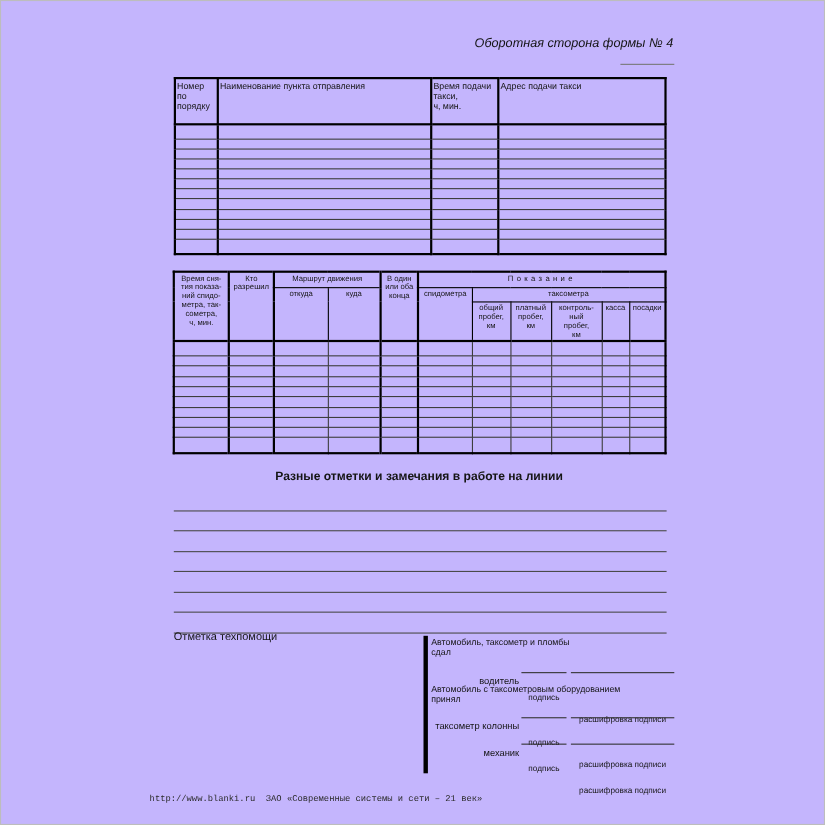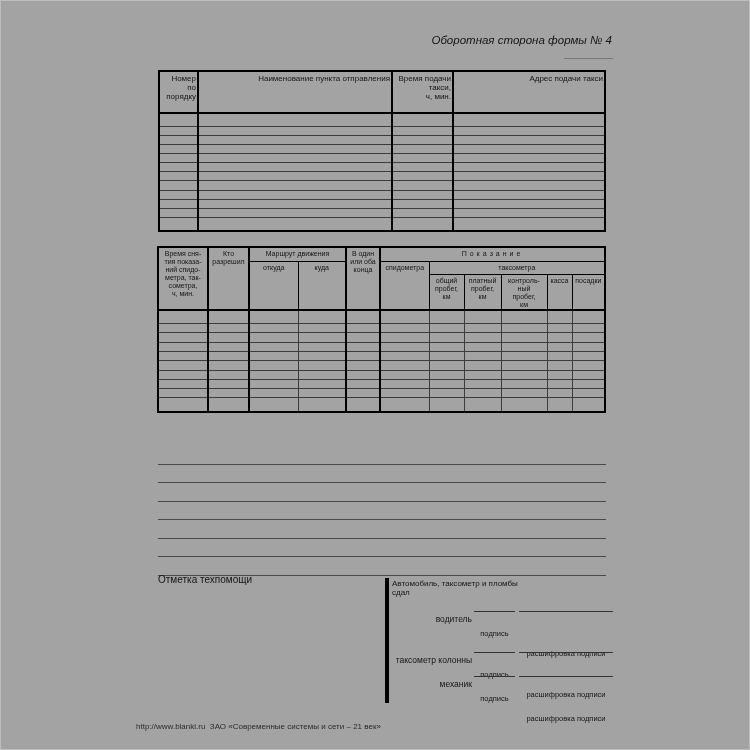--- a/index.html
+++ b/index.html
@@ -1,32 +1,32 @@
 <!DOCTYPE html>
 <html><head>
 <meta charset="utf-8">
 <style>
   html,body { margin:0; padding:0; background:#fff; }
   .page {
     position:relative; width:750px; height:750px; box-sizing:border-box;
-    background:#a3a3a3; border:1px solid #bdbdbd;
+    background:#c4b5fd; border:1px solid #bdbdbd;
     font-family:"Liberation Sans", sans-serif; color:#151515;
     overflow:hidden;
   }
   .side-note { position:absolute; top:33px; right:137px; font-style:italic; font-size:11.5px; white-space:nowrap; }
   .side-note-rule { position:absolute; top:57px; left:563px; width:49px; height:1px; background:#787878; }
 
   .t1-title { position:absolute; top:54px; left:157px; width:446px; text-align:center; font-weight:bold; font-size:11px; }
 
   table { border-collapse:collapse; table-layout:fixed; }
   .t1 { position:absolute; top:69px; left:157px; width:446px; height:162px; }
   .t1 thead tr { height:34px; }
   .t1 th {
     border:2px solid #000; font-weight:normal; font-size:8px; line-height:9px;
-    text-align:right; vertical-align:top; padding:2px 1px 11px; white-space:pre-line;
+    text-align:left; vertical-align:top; padding:2px 1px 11px; white-space:pre-line;
   }
   .t1 td { border:1px solid #3d3d3d; border-left:2px solid #000; border-right:2px solid #000; padding:0; }
   .t1 tbody tr:first-child td { border-top:2px solid #000; }
   .t1 tbody tr:last-child td { border-bottom:2px solid #000; }
 
   .t2 { position:absolute; top:245px; left:156px; width:447px; height:167px; border:2px solid #000; }
   .t2 thead tr:nth-child(1) { height:14px; }
   .t2 thead tr:nth-child(2) { height:13px; }
   .t2 thead tr:nth-child(3) { height:32px; }
   .t2 th {
@@ -52,21 +52,21 @@
   .ho-t1 { top:579px; }
   .ho-t2 { top:622px; }
 
   .sig-row { position:absolute; left:0; width:750px; height:26px; }
   .sig-role { position:absolute; right:279px; top:13px; font-size:8.5px; font-weight:normal; white-space:nowrap; }
   .sig-line-a { position:absolute; left:473px; top:10px; width:41px; height:0; border-bottom:1px solid #333; }
   .sig-line-b { position:absolute; left:518px; top:10px; width:94px; height:0; border-bottom:1px solid #333; }
   .sig-cap-a { position:absolute; left:463px; top:28px; width:61px; text-align:center; font-size:7.5px; }
   .sig-cap-b { position:absolute; left:518px; top:12px; width:94px; text-align:center; font-size:7.5px;margin-top:36px; }
 
-  .footer { position:absolute; left:135px; top:721px; font-size:8px; color:#2a2a2a; white-space:pre; }
+  .footer { position:absolute; left:135px; top:721px; font-size:8px; color:#2a2a2a; white-space:pre;font-family:Liberation Mono, monospace; }
 </style>
 </head>
 <body>
 
 <div class="page">
 
   <div class="side-note">Оборотная сторона формы № 4</div>
   <div class="side-note-rule"></div>
 
 
@@ -343,20 +343,21 @@
           <td></td>
           <td></td>
           <td></td>
           <td></td>
           <td></td>
           <td></td>
         </tr>
       </tbody>
   </table>
 
+  <div class="remarks-title">Разные отметки и замечания в работе на линии</div>
   <div class="blank-lines" id="blank-lines">
       <div class="blank-line"></div>
       <div class="blank-line"></div>
       <div class="blank-line"></div>
       <div class="blank-line"></div>
       <div class="blank-line"></div>
       <div class="blank-line"></div>
       <div class="blank-line"></div>
     </div>
 
@@ -368,20 +369,22 @@
 сдал</div>
 
   <div class="sig-row" style="top:600px">
     <div class="sig-role">водитель</div>
     <div class="sig-line-a"></div>
     <div class="sig-line-b"></div>
     <div class="sig-cap-a">подпись</div>
     <div class="sig-cap-b">расшифровка подписи</div>
   </div>
 
+  <div class="ho-text ho-t2">Автомобиль с таксометровым оборудованием
+принял</div>
 
   <div class="sig-row" style="top:641px">
     <div class="sig-role">таксометр колонны</div>
     <div class="sig-line-a"></div>
     <div class="sig-line-b"></div>
     <div class="sig-cap-a">подпись</div>
     <div class="sig-cap-b">расшифровка подписи</div>
   </div>
 
   <div class="sig-row" style="top:665px">

